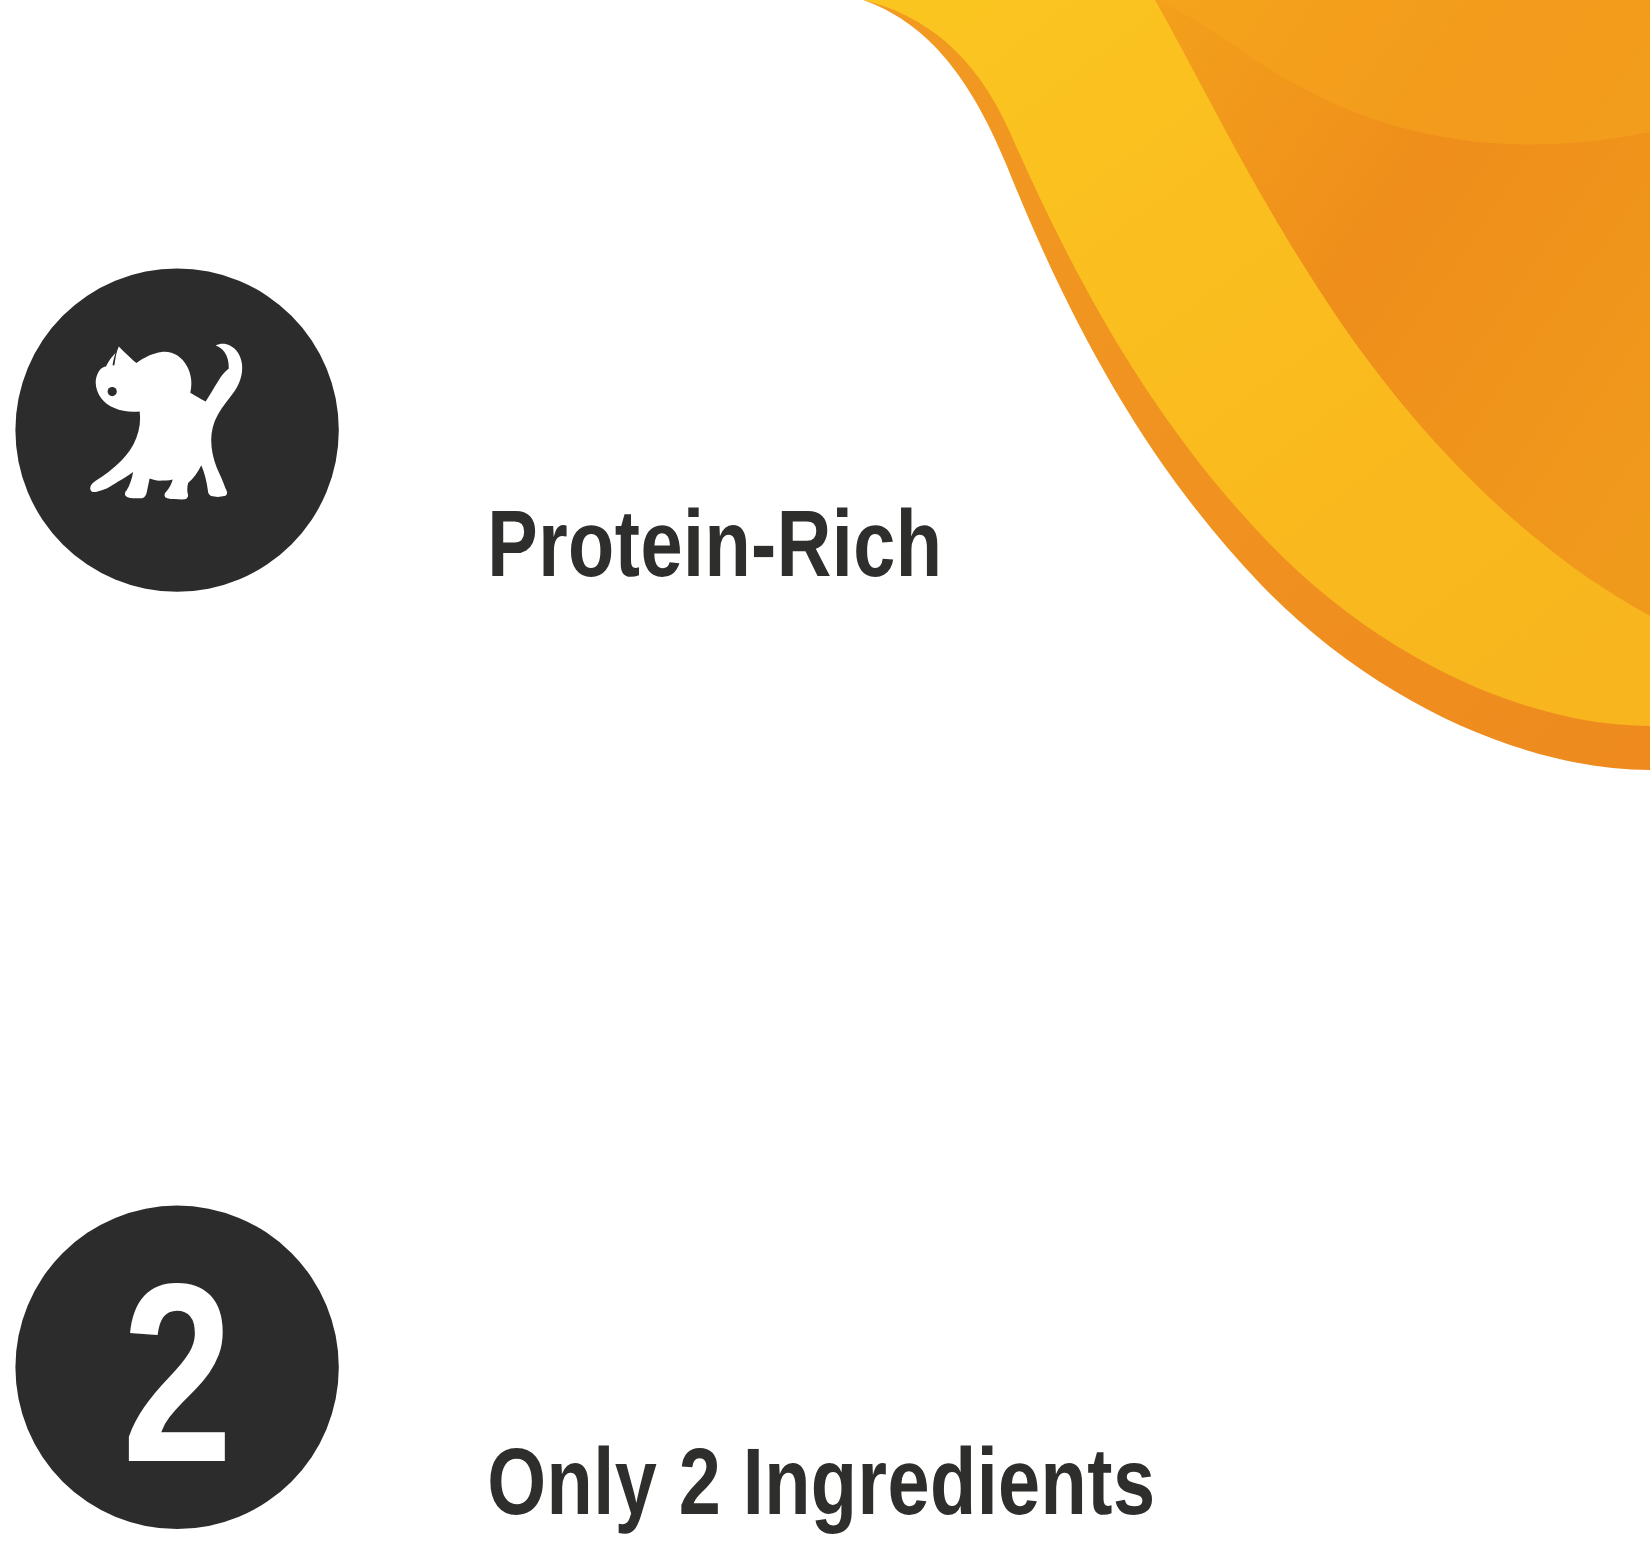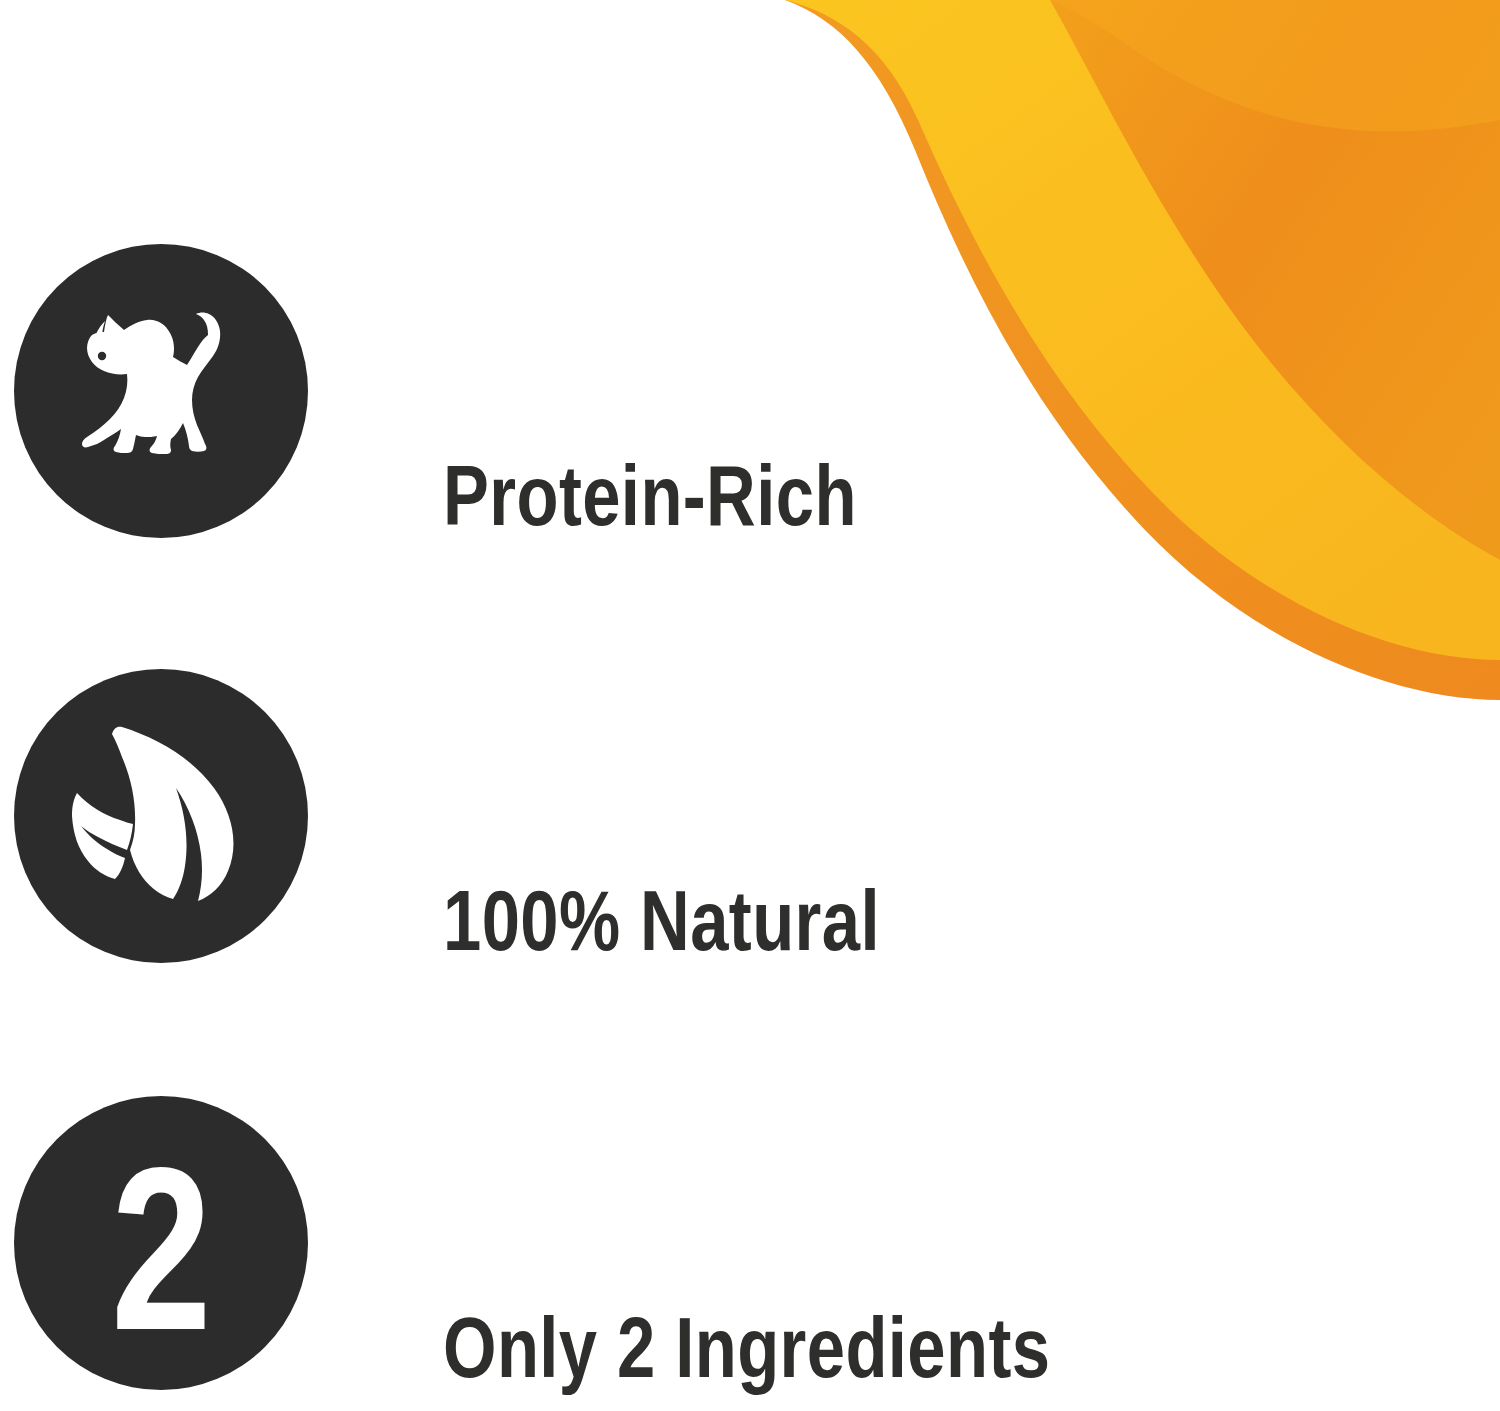--- a/index.html
+++ b/index.html
@@ -184,61 +184,20 @@
             C 38 39, 35 41, 33 43
             C 34 36, 37 29, 44 22
             Z"></path>
           <circle cx="41" cy="57" r="4.2" fill="#2c2c2c"></circle>
         </svg>
       </span>
     </div>
     <div class="feature-label">Protein-Rich</div>
   </div>
 
-  <div class="feature-row" id="row-1">
-    <div class="icon-badge">
-      <span>
-        <svg width="205" height="200" viewBox="0 0 205 200" aria-hidden="true">
-
-          <path fill="#ffffff" d="
-            M 63 11
-            C 98 22, 133 42, 155 72
-            C 174 98, 180 129, 169 155
-            C 163 170, 152 180, 139 185
-            C 143 170, 144 154, 142 138
-            C 139 114, 130 91, 117 72
-            C 126 97, 130 124, 126 150
-            C 124 163, 120 174, 114 183
-            C 100 179, 88 169, 80 156
-            C 76 149, 73 142, 71 134
-            C 74 126, 76 117, 76 108
-            C 77 85, 72 62, 63 41
-            C 60 33, 57 25, 53 18
-            C 55 12, 58 10, 63 11
-            Z"></path>
-
-          <path fill="#ffffff" d="
-            M 18 77
-            C 30 90, 45 99, 61 104
-            C 66 106, 70 107, 74 108
-            C 73 117, 71 126, 68 134
-            C 58 130, 48 126, 39 121
-            C 33 118, 27 114, 22 110
-            C 29 119, 38 127, 48 133
-            C 54 137, 60 140, 66 142
-            C 64 151, 61 158, 56 163
-            C 45 160, 36 154, 29 145
-            C 19 133, 14 117, 13 100
-            C 13 92, 14 84, 18 77
-            Z"></path>
-        </svg>
-      </span>
-    </div>
-    <div class="feature-label">100% Natural</div>
-  </div>
 
   <div class="feature-row" id="row-2">
     <div class="icon-badge">
       <span class="badge-number">2</span>
     </div>
     <div class="feature-label">Only 2 Ingredients</div>
   </div>
 
 </div>
 

